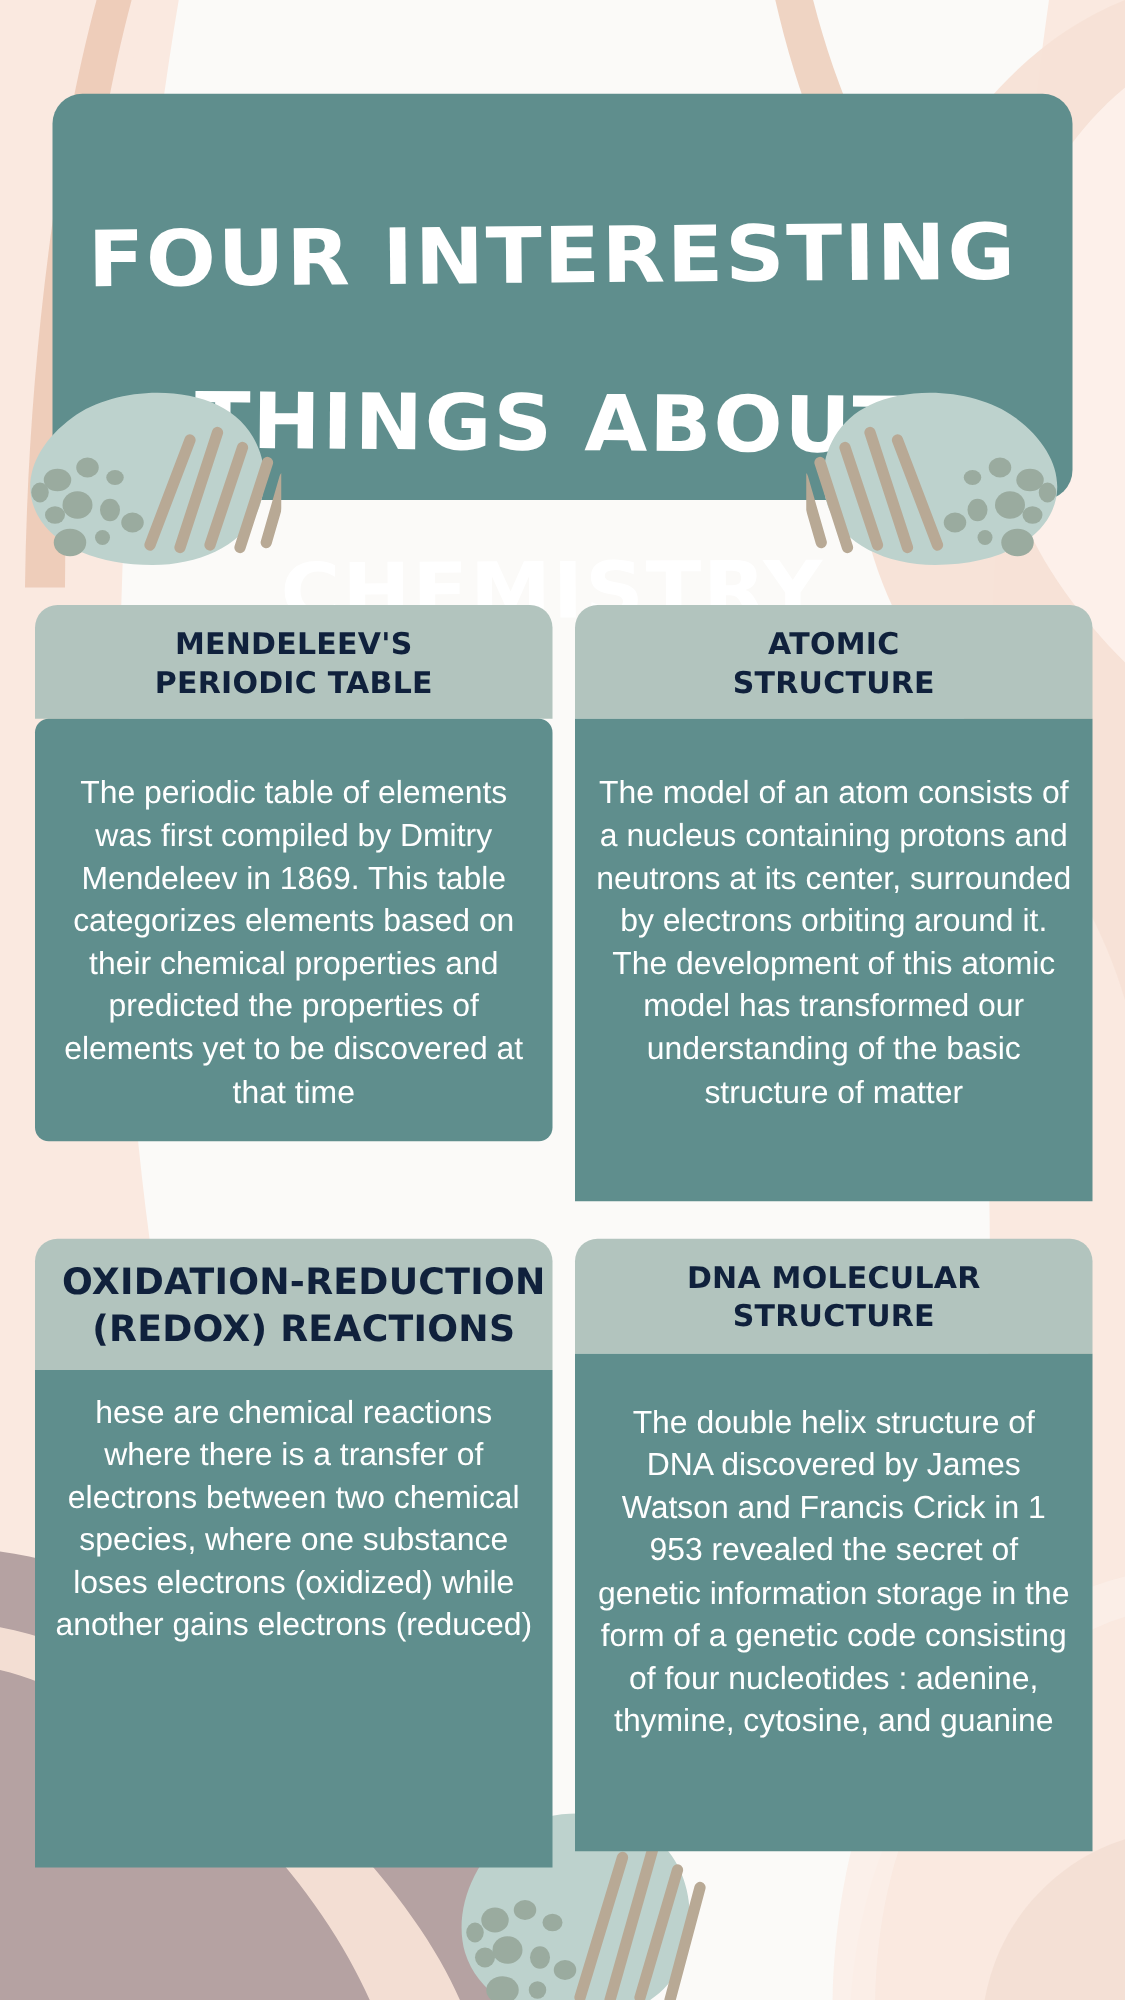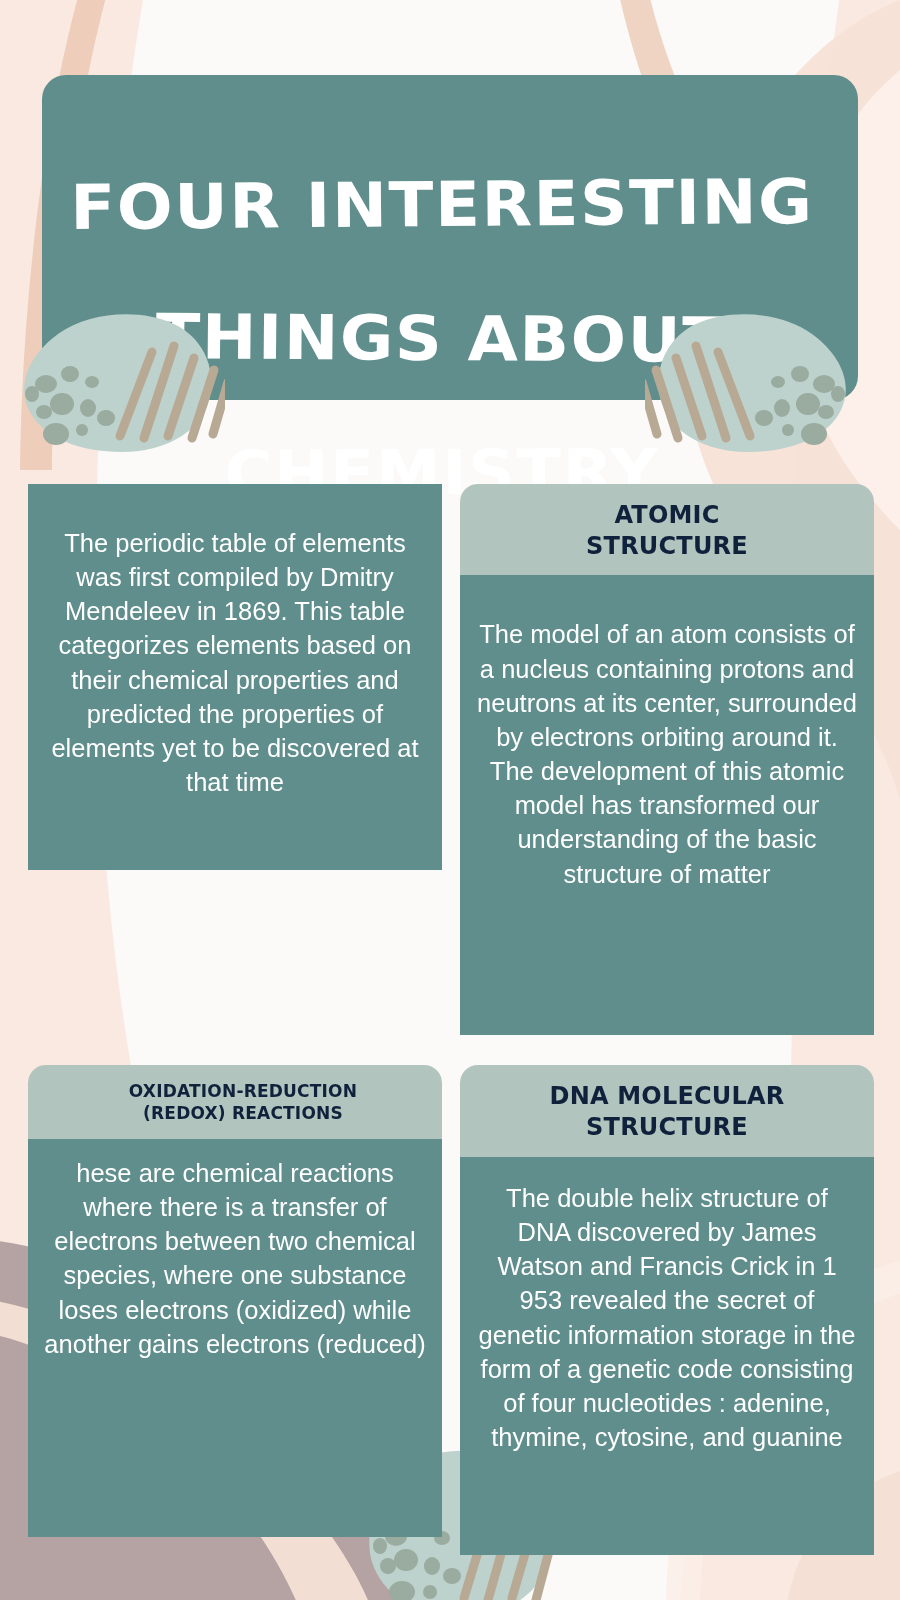--- a/index.html
+++ b/index.html
@@ -114,28 +114,28 @@
     background: #5f8e8d;
     color: #ffffff;
     text-align: center;
     font-family: "Liberation Sans", sans-serif;
     font-weight: 400;
     font-size: 25.5px;
     line-height: 1.34;
     padding: 42px 16px 22px;
     box-sizing: border-box;
   }
-  #card-1 .card-body { height: 386px; }
-  #card-2 .card-body { height: 460px; }
+  #card-1 .card-body { height: 338px; border-radius: 11px; }
+  #card-2 .card-body { height: 386px; }
   #card-3 .card-body { height: 398px; }
   #card-4 .card-body { height: 398px; }
 
-  #card-3 .card-header { font-size: 17px; padding-left: 20px; padding-right: 4px; }
+  #card-3 .card-header { font-size: 29px; padding-left: 20px; padding-right: 4px; }
   #card-3 .card-body { padding-top: 17px; }
-  #card-4 .card-body { padding-top: 24px; }
+  #card-4 .card-body { padding-top: 38px; }
 </style>
 </head>
 <body>
 
 <div id="poster">
 
   <svg id="bg" viewBox="0 0 900 1600" preserveAspectRatio="none" aria-hidden="true">
     <rect x="0" y="0" width="900" height="1600" fill="#fae9e0"></rect>
 
     <path d="M 150 -40 C 95 260, 70 700, 130 1060 C 175 1330, 250 1480, 330 1640
@@ -247,20 +247,22 @@
       <line x1="136" y1="160" x2="170" y2="40"></line>
       <line x1="160" y1="158" x2="190" y2="56"></line>
       <line x1="184" y1="160" x2="208" y2="70"></line>
     </g>
   </svg>
 
   <div id="grid">
 
     <div class="row">
       <div class="card" id="card-1">
+        <div class="card-header">Mendeleev's
+Periodic Table</div>
         <div class="card-body">The periodic table of elements was first compiled by Dmitry Mendeleev in 1869. This table categorizes elements based on their chemical properties and predicted the properties of elements yet to be discovered at that time</div>
       </div>
 
       <div class="card" id="card-2">
         <div class="card-header">Atomic
 Structure</div>
         <div class="card-body">The model of an atom consists of a nucleus containing protons and neutrons at its center, surrounded by electrons orbiting around it. The development of this atomic model has transformed our understanding of the basic structure of matter</div>
       </div>
     </div>
 

